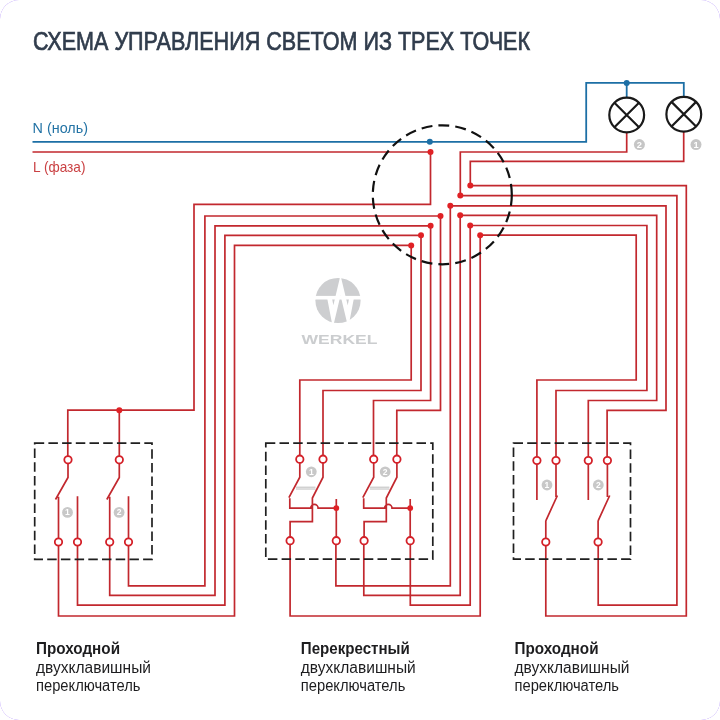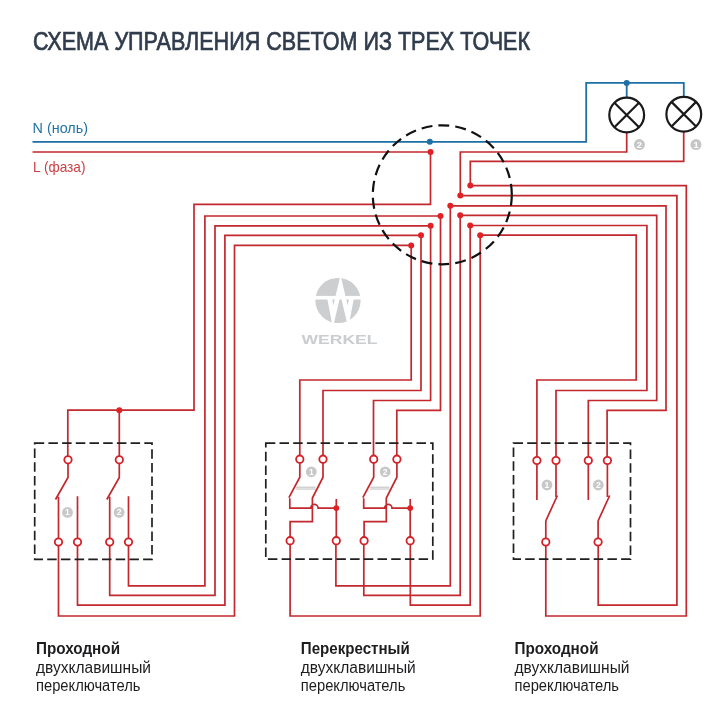--- a/index.html
+++ b/index.html
@@ -1,17 +1,17 @@
 <!DOCTYPE html>
 <html><head>
 <meta charset="utf-8">
 <style>
 html,body{margin:0;padding:0;background:#fff;}
 #page{position:relative;width:720px;height:720px;background:#8b5cf6;overflow:hidden;
-font-family:"Liberation Sans", sans-serif;}
+font-family:"Liberation Sans", sans-serif;border-radius:19px;}
 svg{position:absolute;left:0;top:0;}
 </style>
 </head>
 <body>
 <div id="page">
 <svg width="720" height="720" viewBox="0 0 720 720">
 
   <rect x="0" y="0" width="720" height="720" fill="#ffffff"></rect>
 
   <text x="33" y="49.5" font-size="25" fill="#313d4d" stroke="#313d4d" stroke-width="0.7" textLength="497" lengthAdjust="spacingAndGlyphs">СХЕМА УПРАВЛЕНИЯ СВЕТОМ ИЗ ТРЕХ ТОЧЕК</text>

